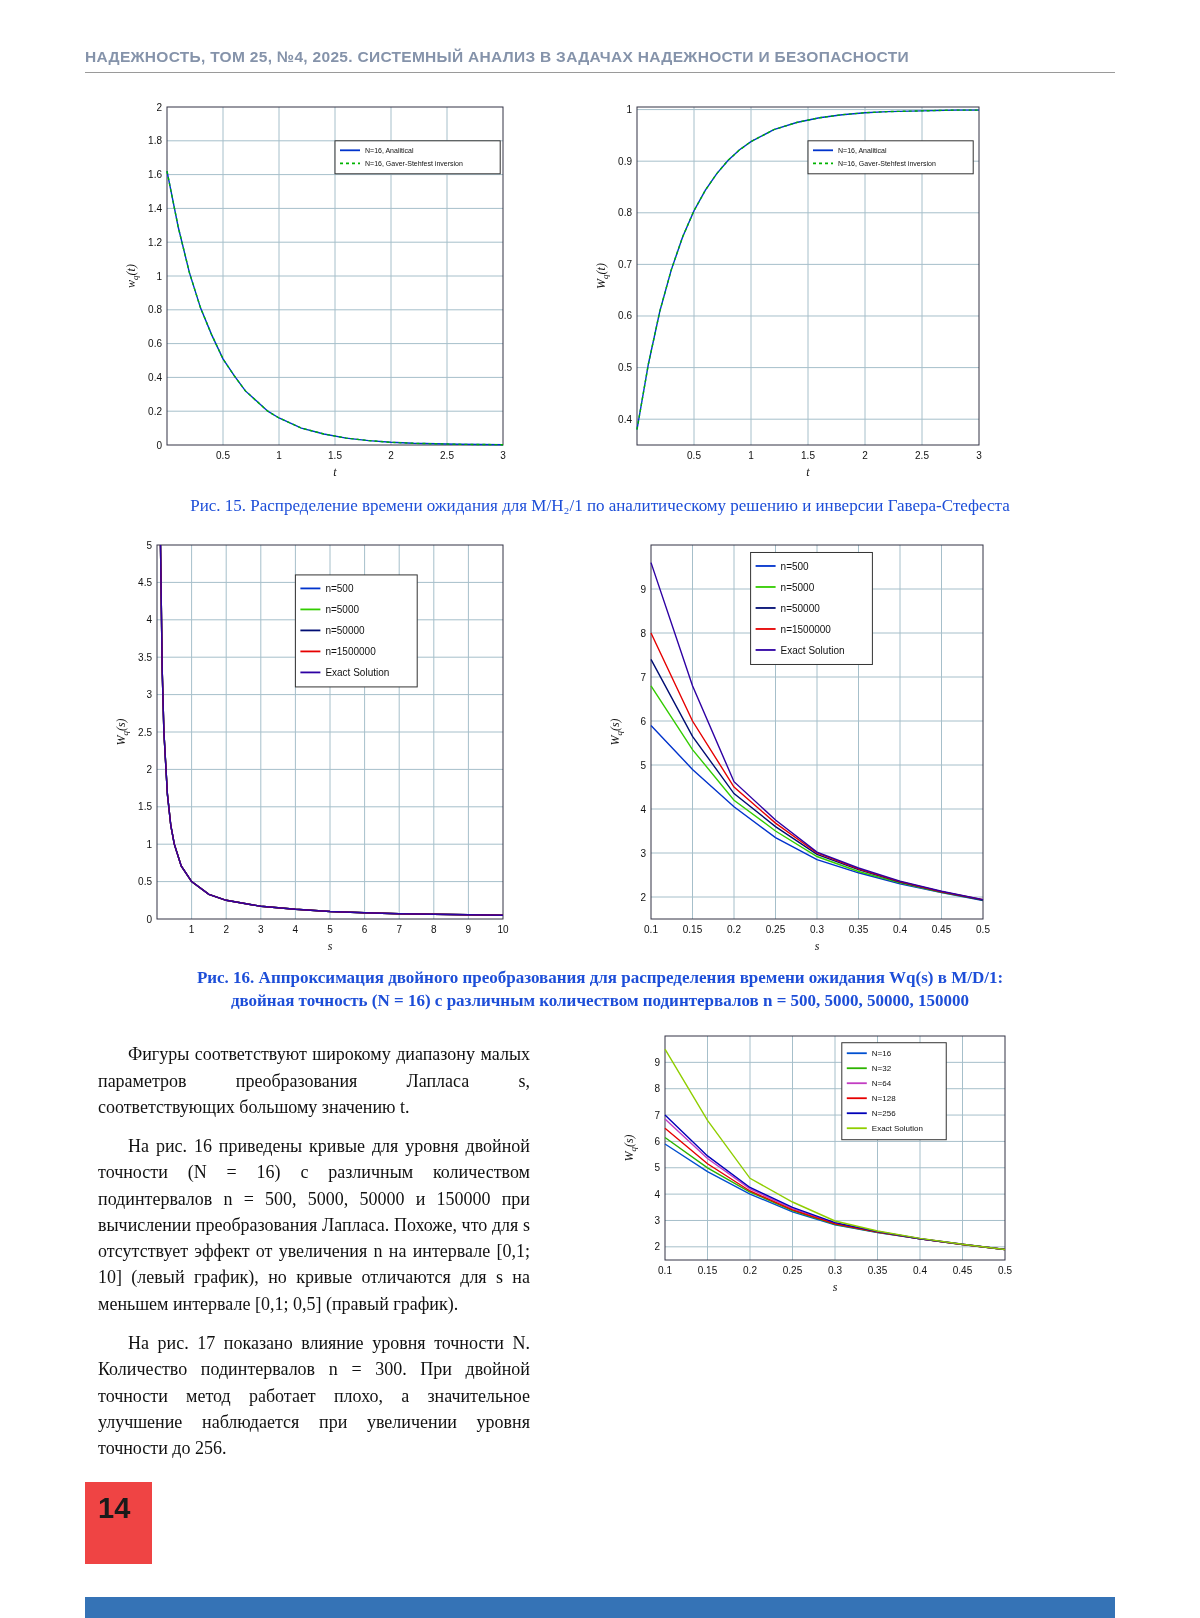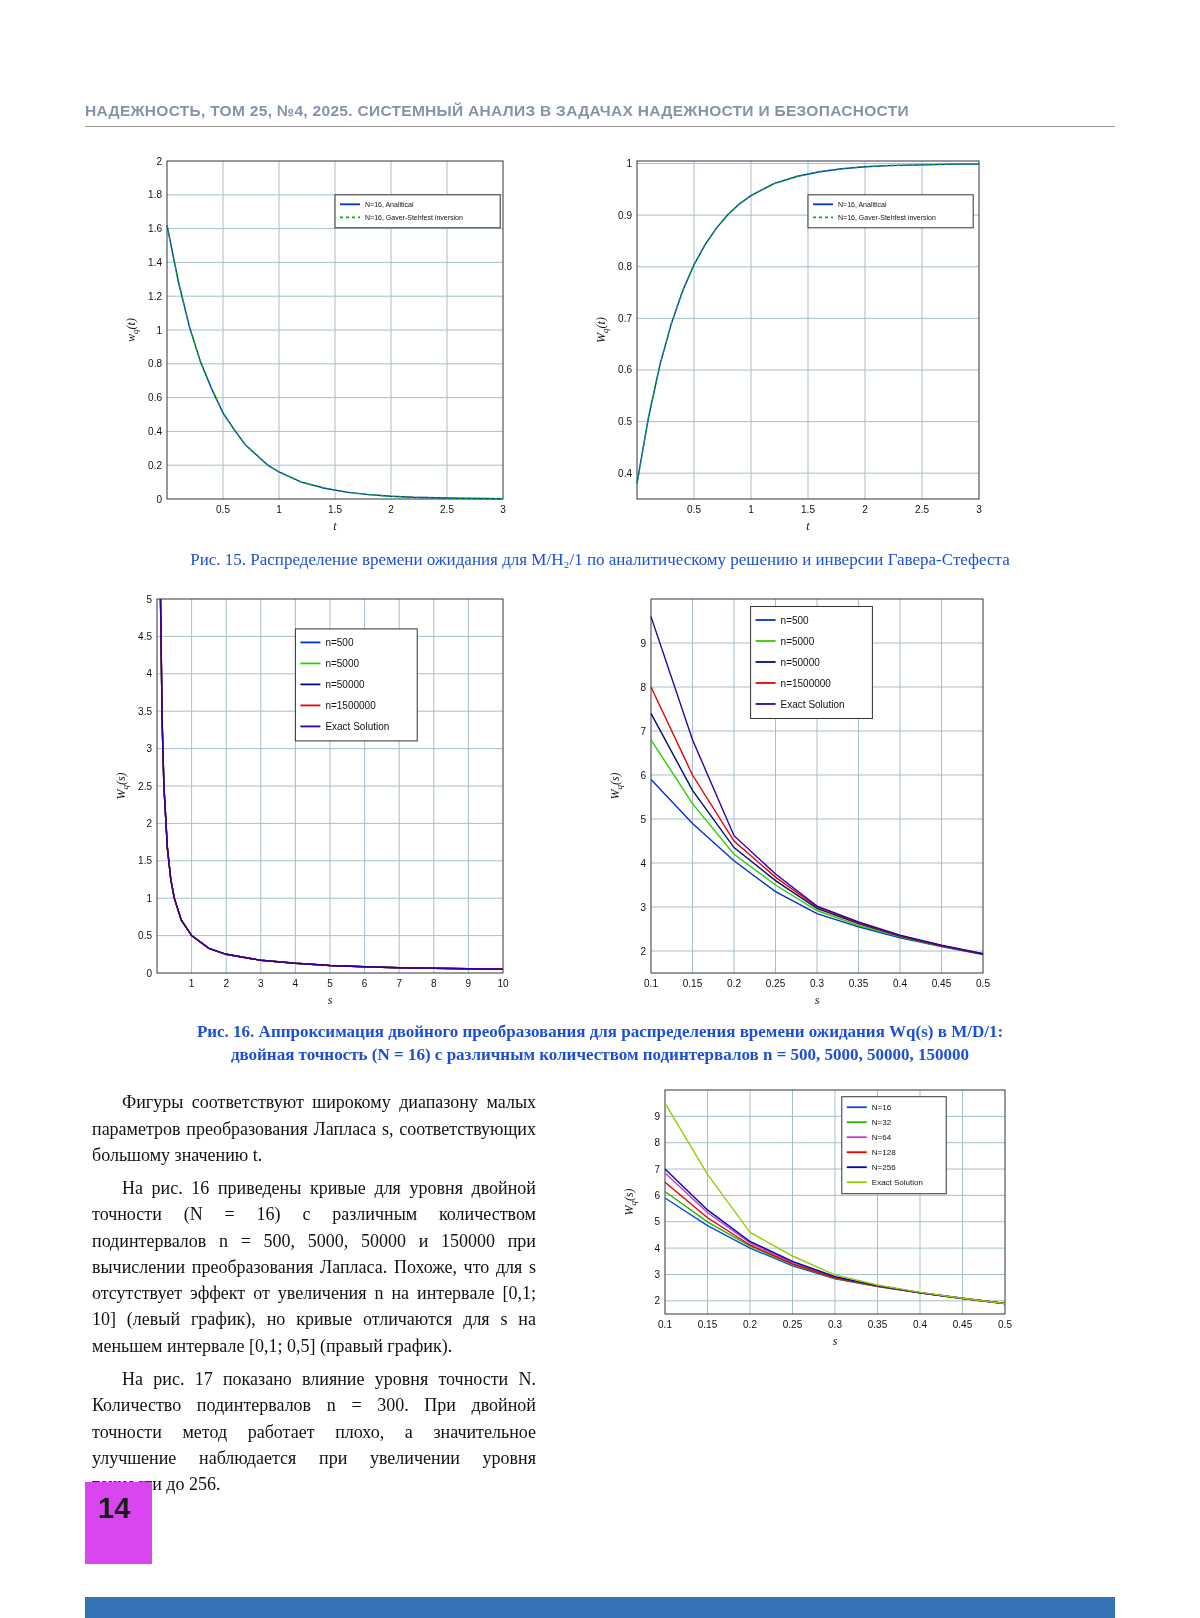--- a/index.html
+++ b/index.html
@@ -1,35 +1,35 @@
 <!DOCTYPE html>
 <html><head>
 <meta charset="utf-8">
 <style>
   html,body{margin:0;padding:0;}
   body{width:1200px;height:1618px;background:#ffffff;font-family:"Liberation Serif",serif;color:#111;}
   .page{position:relative;width:1200px;height:1618px;overflow:hidden;}
   .inner{padding:0 85px;}
-  .header{margin-top:102px;}
+  .header{margin-top:48px;}
   .header-title{font-family:"Liberation Sans",sans-serif;font-weight:bold;font-size:15.5px;letter-spacing:.3px;color:#8593aa;}
   .header-rule{border-top:1.5px solid #9a9a9a;margin-top:6px;}
   .chart-row{display:flex;}
   .row15{margin-top:26px;padding-left:38px;gap:78px;}
   .row16{margin-top:20px;padding-left:28px;gap:92px;}
   .chart{background:#fff;}
   .caption{text-align:center;font-size:17px;line-height:1.32;color:#1d4ed8;}
   .caption15{margin-top:14px;}
   .caption16{margin-top:12px;font-weight:bold;}
   .columns{display:flex;margin-top:16px;gap:26px;}
   .col-left{width:458px;}
   .col-right{width:470px;}
-  .body-p{margin:7px;font-size:18px;line-height:1.46;text-align:justify;text-indent:30px;}
+  .body-p{margin:13px;font-size:18px;line-height:1.46;text-align:justify;text-indent:30px;}
   .fig17-wrap{margin-left:52px;}
   .caption17{margin-top:16px;font-size:16.5px;line-height:1.3;padding:0 6px;}
-  .pagenum-box{position:absolute;left:85px;top:1482px;width:67px;height:82px;background:#d946ef;}
+  .pagenum-box{position:absolute;left:85px;top:1482px;width:67px;height:82px;background:#ef4444;}
   .pagenum{display:block;padding:10px 0 0 13px;font-family:"Liberation Sans",sans-serif;font-weight:bold;font-size:29px;color:#1a1a1a;}
   .bottom-bar{position:absolute;left:85px;right:85px;top:1597px;height:21px;background:#3573b6;}
 </style>
 </head>
 <body>
 
 <div class="page">
   <div class="inner">
 
     <div class="header">

